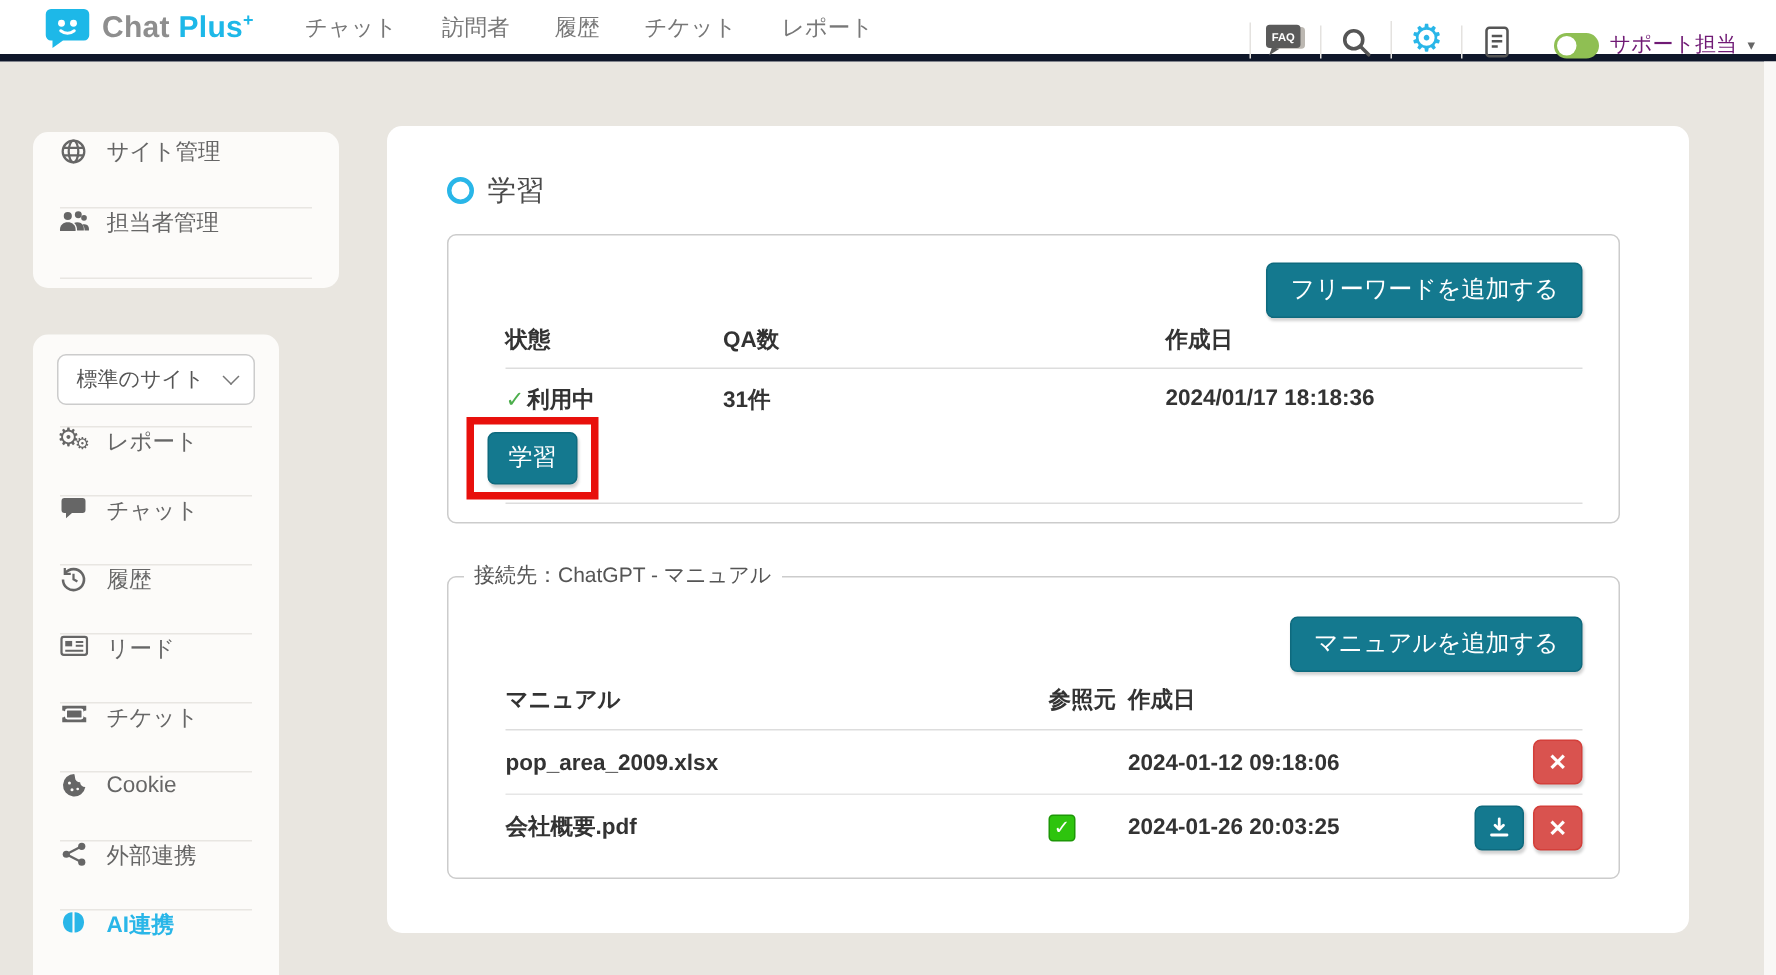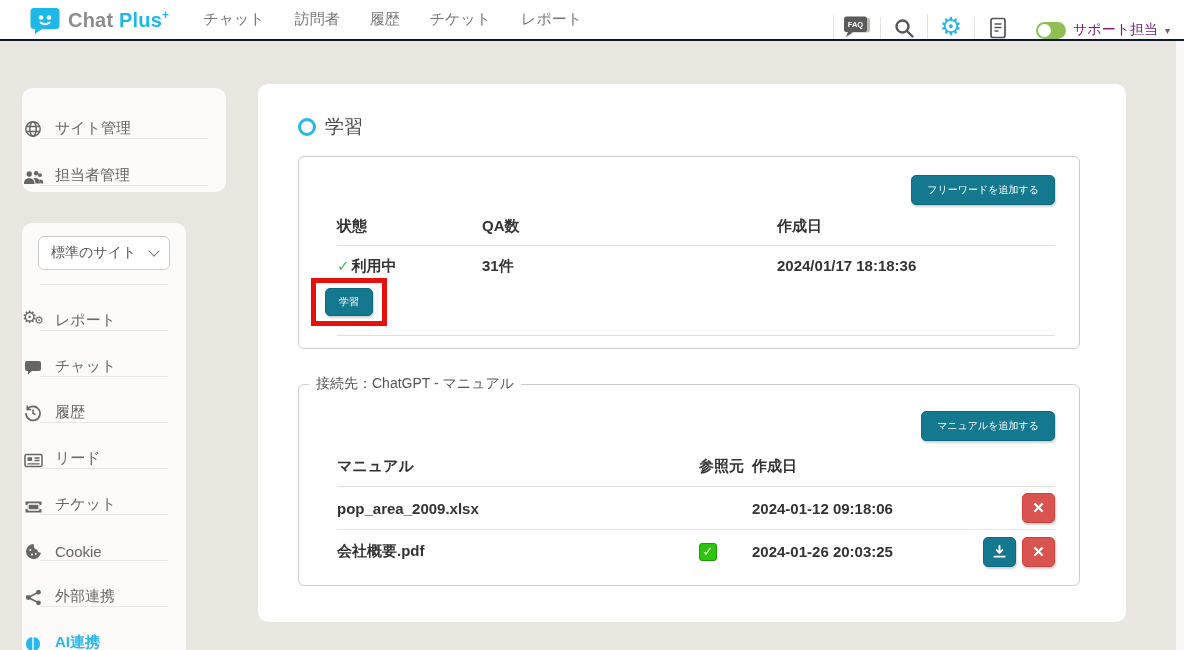--- a/index.html
+++ b/index.html
@@ -7,21 +7,21 @@
   body {
     position: relative;
     background: #e9e6e0;
     font-family: "Liberation Sans", "DejaVu Sans", sans-serif;
     overflow: hidden;
     color: #333;
   }
   
   .navbar {
     position: absolute; top:0; left:0; width:1184px; height:41px;
-    background:#fff; border-bottom:2px solid #0f172a;
+    background:#fff; border-bottom:5px solid #0f172a;
     display:flex; align-items:center;
   }
   .logo { display:flex; align-items:center; margin-left:30px; gap:8px; cursor:pointer; }
   .logo-text { font-size:20px; font-weight:bold; letter-spacing:0.2px; }
   .logo-chat { color:#8e8e8e; }
   .logo-plus { color:#1db8e8; }
   .logo-sup  { color:#1db8e8; font-size:12px; vertical-align:super; font-weight:bold; }
   .nav-menu { display:flex; gap:30px; margin-left:34px; font-size:15px; color:#777; }
   .nav-menu span { cursor:pointer; }
   .nav-right { position:absolute; right:14px; top:0; height:39px; display:flex; align-items:flex-end;padding-left:24px; }
@@ -41,22 +41,22 @@
   
   .side-card1 {
     position:absolute; left:22px; top:88px; width:204px;
     background:#fcfbf9; border-radius:10px; padding:4px 0 6px;
   }
   .side-card2 {
     position:absolute; left:22px; top:223px; width:164px; height:427px;
     background:#fcfbf9; border-radius:10px 10px 0 0; padding-top:13px;
   }
   .side-item {
-    height:46px; display:flex; align-items:flex-end; gap:11px;
-    font-size:15px; color:#666; cursor:pointer;
+    height:46px; display:flex; align-items:flex-start; gap:11px;
+    padding-left:16px; font-size:15px; color:#666; cursor:pointer;
   }
   .side-item.h45 { height:45px; }
   .side-div { border-top:1px solid #e8e6e2; margin:0 18px; }
   .side-item.active { color:#29b6e8; font-weight:bold; }
   .icon-box { width:22px; display:flex; justify-content:center; align-items:center; }
   .gear-wrap { position:relative; width:22px; height:20px; }
   .gear-wrap .g1 { position:absolute; left:0; top:-3px; font-size:17px; color:#666; }
   .gear-wrap .g2 { position:absolute; left:12px; top:4px; font-size:11px; color:#666; }
   .site-select {
     margin:0 16px 14px; height:34px; background:#fff;
@@ -73,21 +73,21 @@
   }
   .page-title { display:flex; align-items:center; gap:9px; font-size:19px; color:#4a4a4a; }
   .title-circle { width:18px; height:18px; border:3px solid #29b6e8; border-radius:50%; }
   fieldset.fs {
     border:1px solid #ccc; border-radius:6px;
     padding:0 24px 12px 38px; position:relative; margin-top:16px;
   }
   fieldset.fs legend { font-size:14px; color:#555; padding:0 7px; margin-left:-28px; }
   .btn-teal {
     background:#14798f; color:#fff; border:1px solid #0e6a7e; border-radius:5px;
-    font-size:10px; padding:7px 15px; cursor:pointer;
+    font-size:16px; padding:7px 15px; cursor:pointer;
     font-family:"Liberation Sans","DejaVu Sans",sans-serif;
     box-shadow:1px 2px 2px rgba(0,0,0,0.18);
   }
   .fs-addbtn { position:absolute; top:18px; right:24px; }
 
   
   .t1 { margin-top:56px; }
   .t1-row { display:grid; grid-template-columns:145px 295px 1fr; font-size:15px; }
   .t1-head { font-weight:bold; color:#333; padding:4px 0 9px; border-bottom:1px solid #ddd; }
   .t1-data { font-weight:bold; color:#333; padding:11px 0 2px; }

